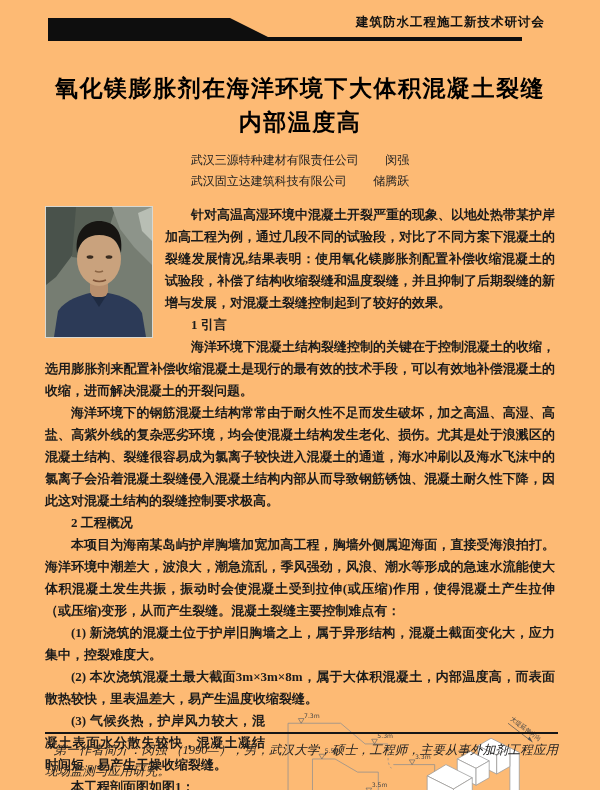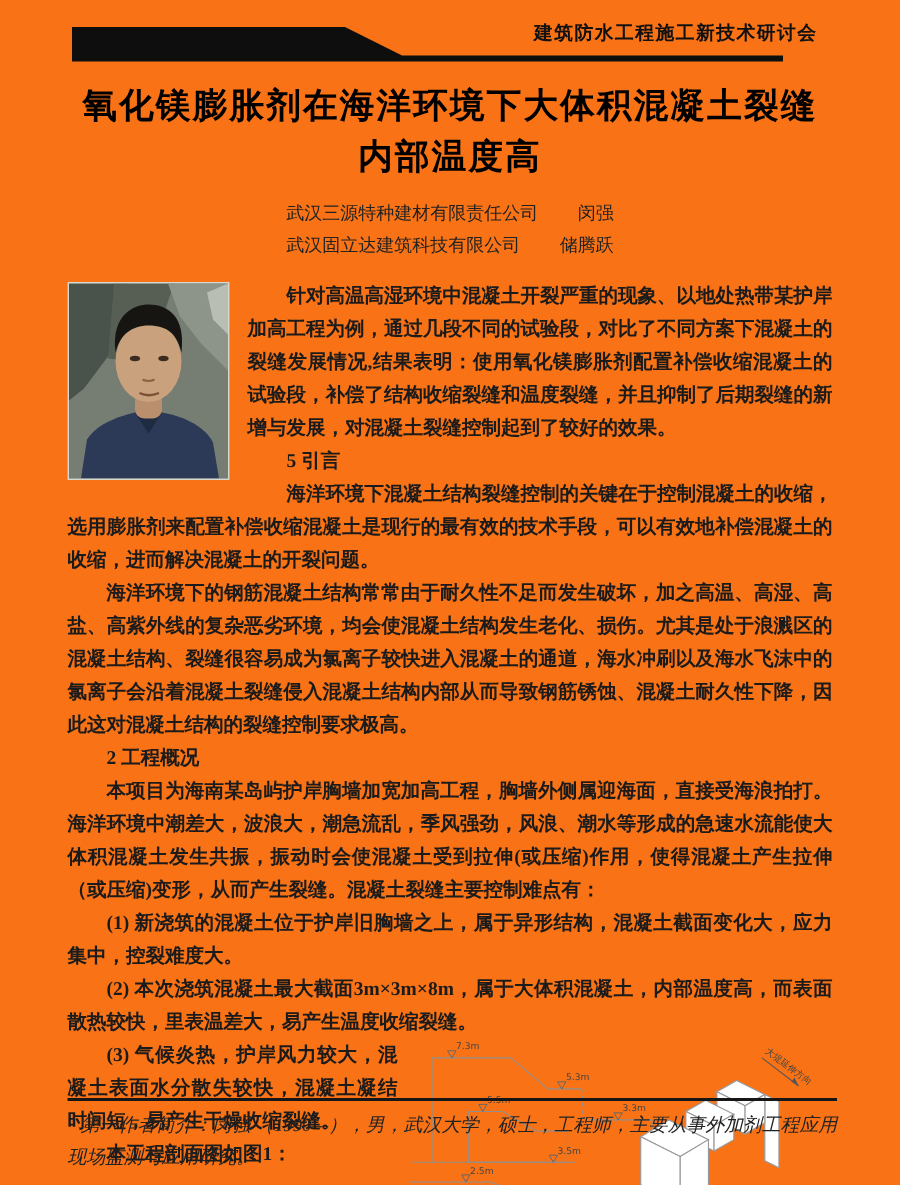--- a/index.html
+++ b/index.html
@@ -5,36 +5,36 @@
   * { margin:0; padding:0; box-sizing:border-box; }
   html,body { width:600px; height:790px; }
   body {
     background:#f2f2ee;
     font-family:"Liberation Serif", serif;
     color:#1c1c1c;
   }
   .page {
     position:relative;
     width:600px; height:790px;
-    background:#f97316;
+    background:#fdba74;
     overflow:hidden;
     padding:10px 45px 0 45px;
   }
   
   .hdr { position:relative; height:40px; }
   .hdr-band { position:absolute; left:-45px; top:0; }
   .conf-title {
     position:absolute; right:10px; top:4px;
     font-family:"Liberation Sans", sans-serif;
     font-size:12.5px; font-weight:bold; color:#111;
     letter-spacing:1px;
   }
   
   .paper-title {
-    margin-top:4px;
+    margin-top:22px;
     text-align:center;
     font-size:23px; font-weight:bold; color:#000;
     line-height:34px; letter-spacing:1.5px;
     font-family:"Liberation Serif", serif;
   }
   
   .authors { margin-top:10px; text-align:center; font-size:12px; line-height:21px; color:#222; }
   .authors .gap { display:inline-block; width:2.2em; }
   
   .bodytext { margin-top:12px; font-size:13px; line-height:22px; text-align:justify; color:#1b1b1b; }
@@ -114,21 +114,21 @@
 
         <ellipse cx="44" cy="50" rx="3.4" ry="1.8" fill="#3a2c20"></ellipse>
         <ellipse cx="63" cy="50" rx="3.4" ry="1.8" fill="#3a2c20"></ellipse>
         <path d="M49,64 Q53,66 57,64" stroke="#8a6444" stroke-width="1.4" fill="none"></path>
         <path d="M47,73 Q53,76 60,73" stroke="#7c5136" stroke-width="1.6" fill="none"></path>
       </svg>
     </div>
 
     <p>针对高温高湿环境中混凝土开裂严重的现象、以地处热带某护岸加高工程为例，通过几段不同的试验段，对比了不同方案下混凝土的裂缝发展情况,结果表明：使用氧化镁膨胀剂配置补偿收缩混凝土的试验段，补偿了结构收缩裂缝和温度裂缝，并且抑制了后期裂缝的新增与发展，对混凝土裂缝控制起到了较好的效果。</p>
 
-    <p class="heading">5 引言</p>
+    <p class="heading">1 引言</p>
     <p>海洋环境下混凝土结构裂缝控制的关键在于控制混凝土的收缩，选用膨胀剂来配置补偿收缩混凝土是现行的最有效的技术手段，可以有效地补偿混凝土的收缩，进而解决混凝土的开裂问题。</p>
     <p>海洋环境下的钢筋混凝土结构常常由于耐久性不足而发生破坏，加之高温、高湿、高盐、高紫外线的复杂恶劣环境，均会使混凝土结构发生老化、损伤。尤其是处于浪溅区的混凝土结构、裂缝很容易成为氯离子较快进入混凝土的通道，海水冲刷以及海水飞沫中的氯离子会沿着混凝土裂缝侵入混凝土结构内部从而导致钢筋锈蚀、混凝土耐久性下降，因此这对混凝土结构的裂缝控制要求极高。</p>
 
     <p class="heading">2 工程概况</p>
     <p>本项目为海南某岛屿护岸胸墙加宽加高工程，胸墙外侧属迎海面，直接受海浪拍打。海洋环境中潮差大，波浪大，潮急流乱，季风强劲，风浪、潮水等形成的急速水流能使大体积混凝土发生共振，振动时会使混凝土受到拉伸(或压缩)作用，使得混凝土产生拉伸（或压缩)变形，从而产生裂缝。混凝土裂缝主要控制难点有：</p>
     <p>(1) 新浇筑的混凝土位于护岸旧胸墙之上，属于异形结构，混凝土截面变化大，应力集中，控裂难度大。</p>
     <p>(2) 本次浇筑混凝土最大截面3m×3m×8m，属于大体积混凝土，内部温度高，而表面散热较快，里表温差大，易产生温度收缩裂缝。</p>
 
     <figure class="fig">
       <svg width="282" height="128" viewBox="0 0 300 136">

